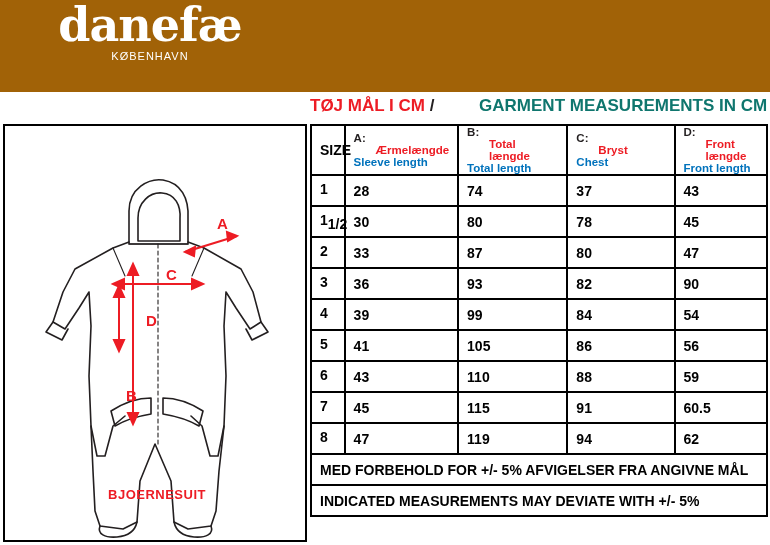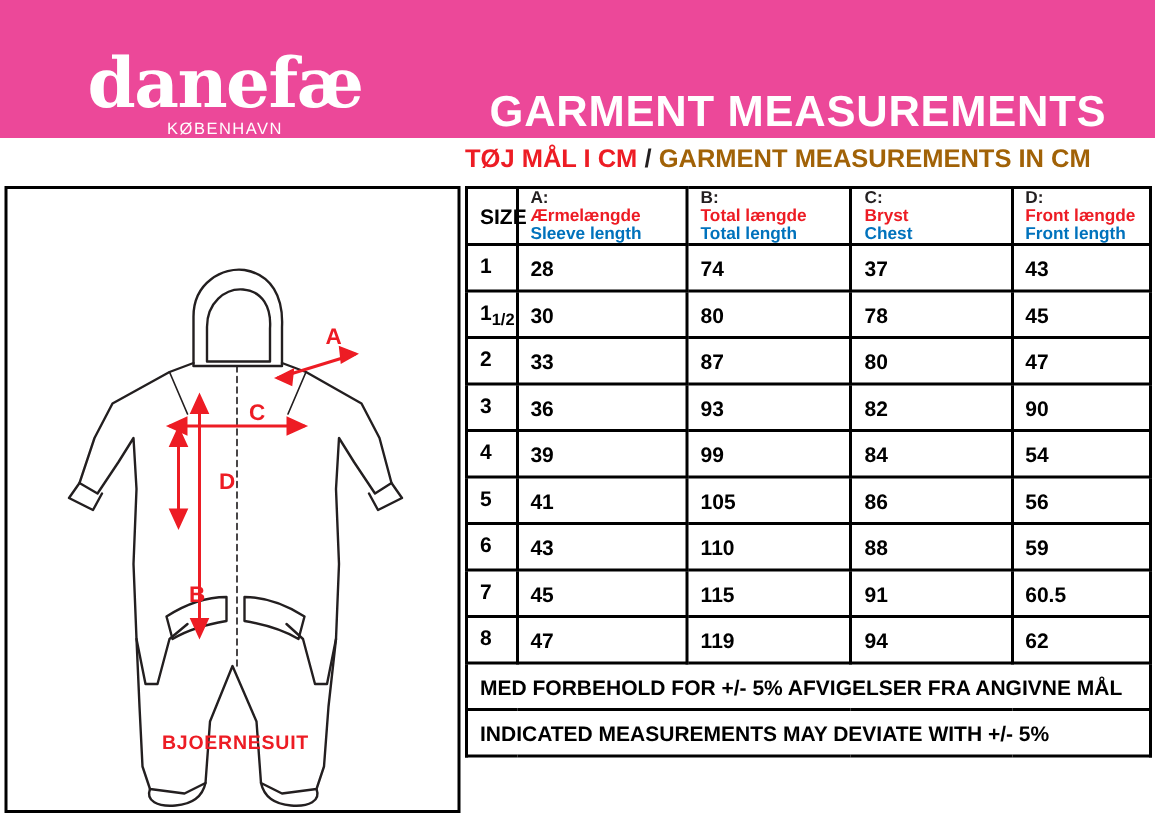--- a/index.html
+++ b/index.html
@@ -14,23 +14,23 @@
     width: 770px; height: 545px;
     background: #ffffff;
     overflow: hidden;
   }
 
   
   .header {
     position: absolute;
     left: 0; top: 0;
     width: 770px; height: 92px;
-    background: #ec4899;
+    background: #a16207;
     display: flex;
-    align-items: flex-end;
+    align-items: flex-start;
   }
   .brand {
     width: 300px;
     text-align: center;
     color: #ffffff;
     padding-top: 2px;
   }
   .brand-name {
     font-family: "DejaVu Serif", serif;
     font-weight: bold;
@@ -61,21 +61,21 @@
   .subtitle-row {
     position: absolute;
     left: 310px; top: 96px;
     width: 460px; height: 26px;
     font-weight: bold;
     font-size: 17px;
     white-space: nowrap;
   }
   .sub-red { color: #ed1c24; }
   .sub-sep { color: #231f20; }
-  .sub-blue { color: #a16207; }
+  .sub-blue { color: #0f766e; margin-left: 40px; }
 
   
   .illus-panel {
     position: absolute;
     left: 3px; top: 124px;
     width: 304px; height: 418px;
     border: 2px solid #000000;
   }
   .illus-caption {
     position: absolute;
@@ -118,24 +118,24 @@
   .col-a { width: 108px; }
   .col-b { width: 104px; }
   .col-c { width: 102px; }
   .col-d { width: 88px; }
   .hdr-size {
     font-size: 15px;
     font-weight: bold;
     color: #000000;
   }
   .hdr-key { color: #231f20; font-size: 11.5px; font-weight: bold; display:block; }
-  .hdr-dk { color: #ed1c24; font-size: 11.5px; font-weight: bold; display:block; }
+  .hdr-dk { color: #ed1c24; font-size: 11.5px; font-weight: bold; display:block;margin-left:22px; }
   .hdr-en { color: #0072bc; font-size: 11.5px; font-weight: bold; display:block; }
   .size-cell { font-size: 14px; font-weight: bold; }
-  .size-cell sub { font-size: 11px; }
+  .size-cell sub { font-size: 14px; }
   .note-red {
     color: #ed1c24;
     font-weight: bold;
     font-size: 13px;
     height: 36px;
   }
   .note-blue {
     color: #0072bc;
     font-weight: bold;
     font-size: 13px;
@@ -145,21 +145,20 @@
 </head>
 <body>
 
 <div class="page">
 
   <div class="header">
     <div class="brand">
       <div class="brand-name">danefæ</div>
       <div class="brand-sub">KØBENHAVN</div>
     </div>
-    <div class="header-title">GARMENT MEASUREMENTS</div>
   </div>
 
   <div class="subtitle-row">
     <span class="sub-red">TØJ MÅL I CM</span><span class="sub-sep"> / </span><span class="sub-blue">GARMENT MEASUREMENTS IN CM</span>
   </div>
 
   <div class="illus-panel">
     <svg class="illus-svg" width="300" height="414" viewBox="0 0 300 414">
       <g fill="none" stroke="#231f20" stroke-width="1.6" stroke-linejoin="round" stroke-linecap="round">
 

